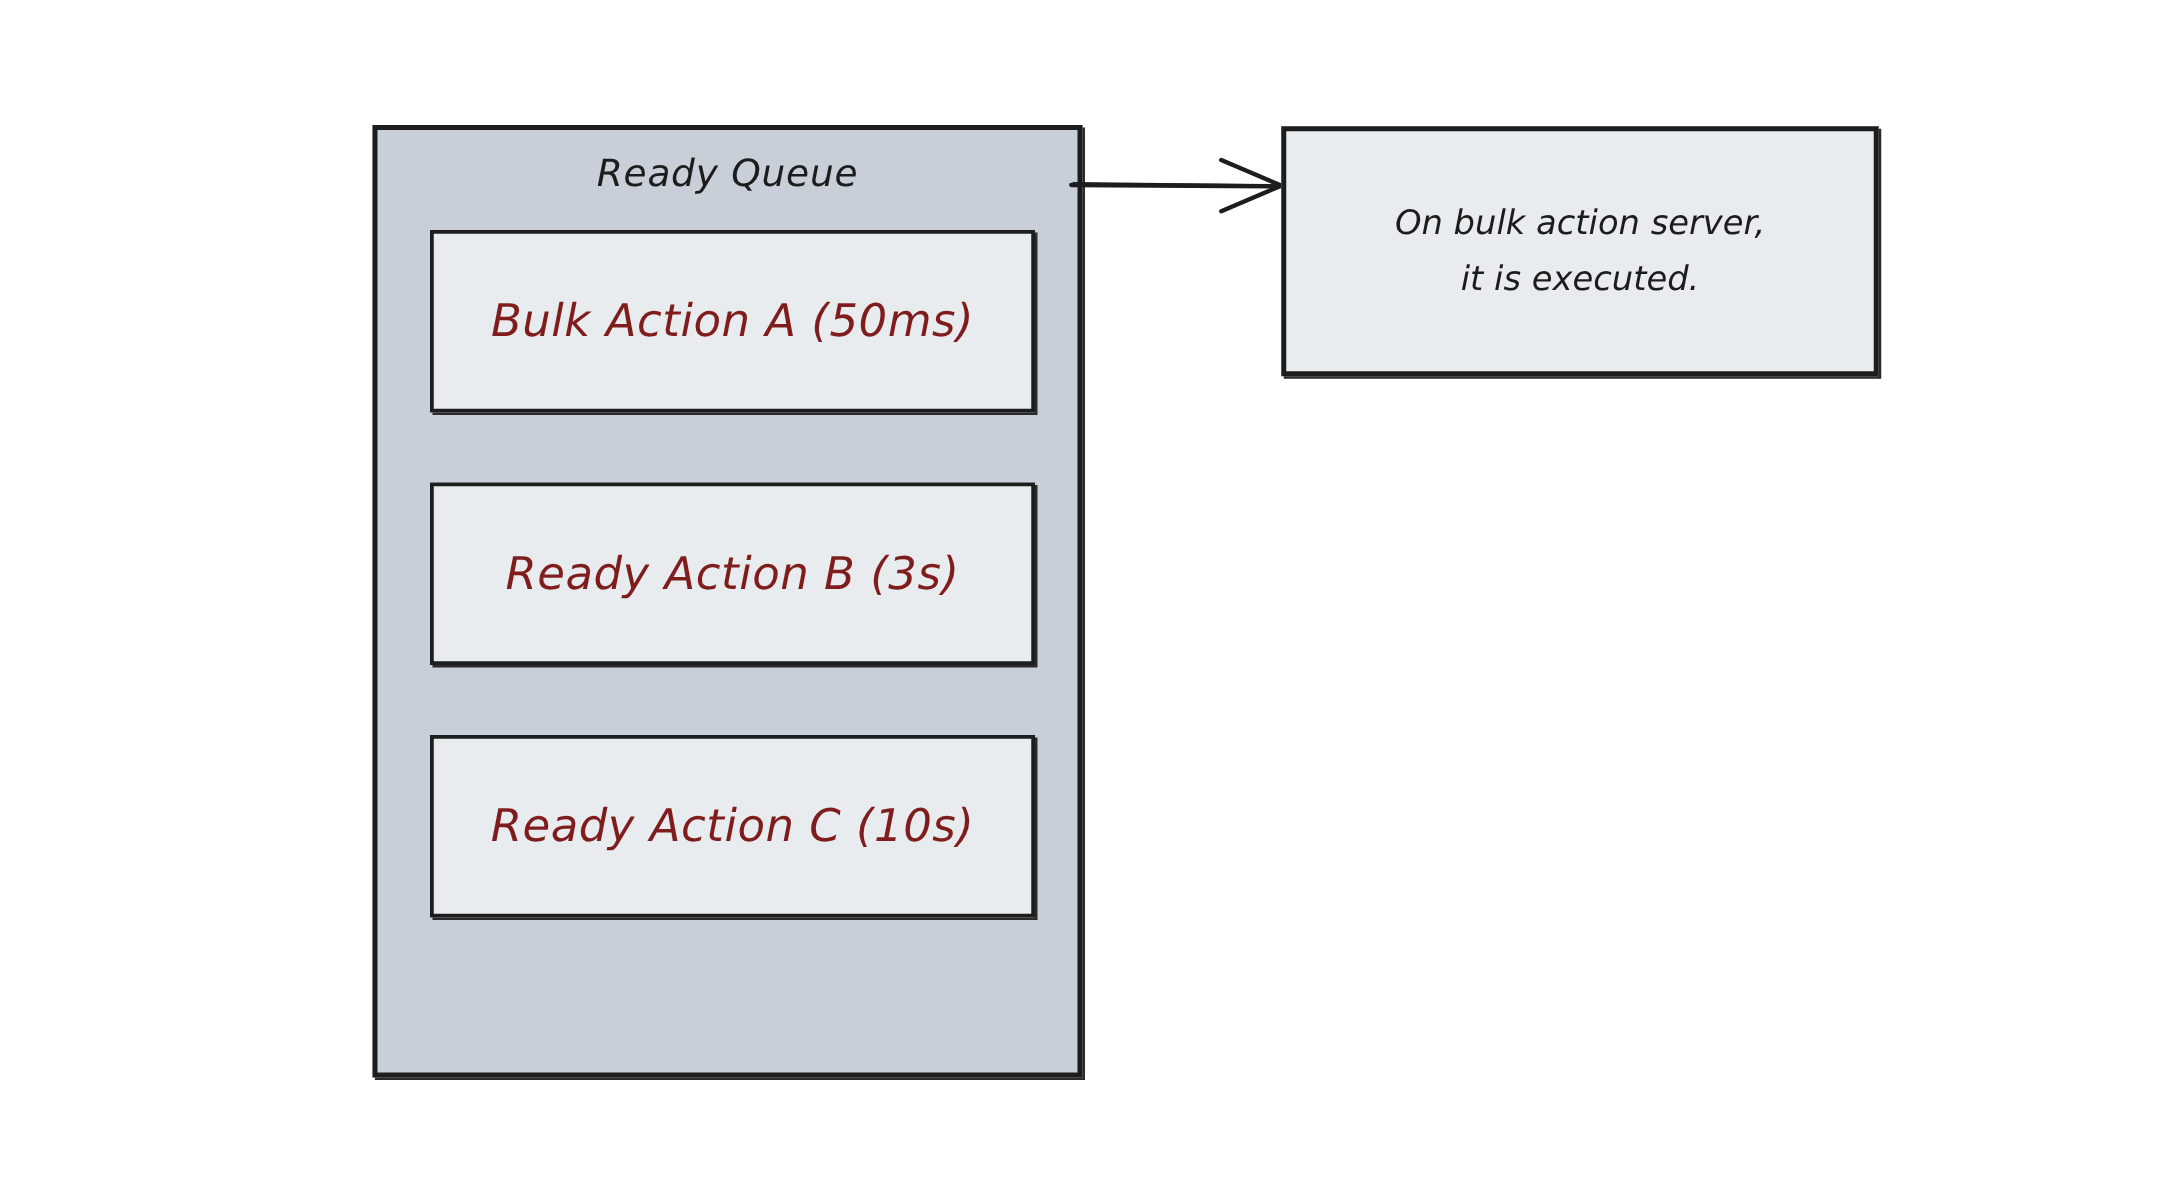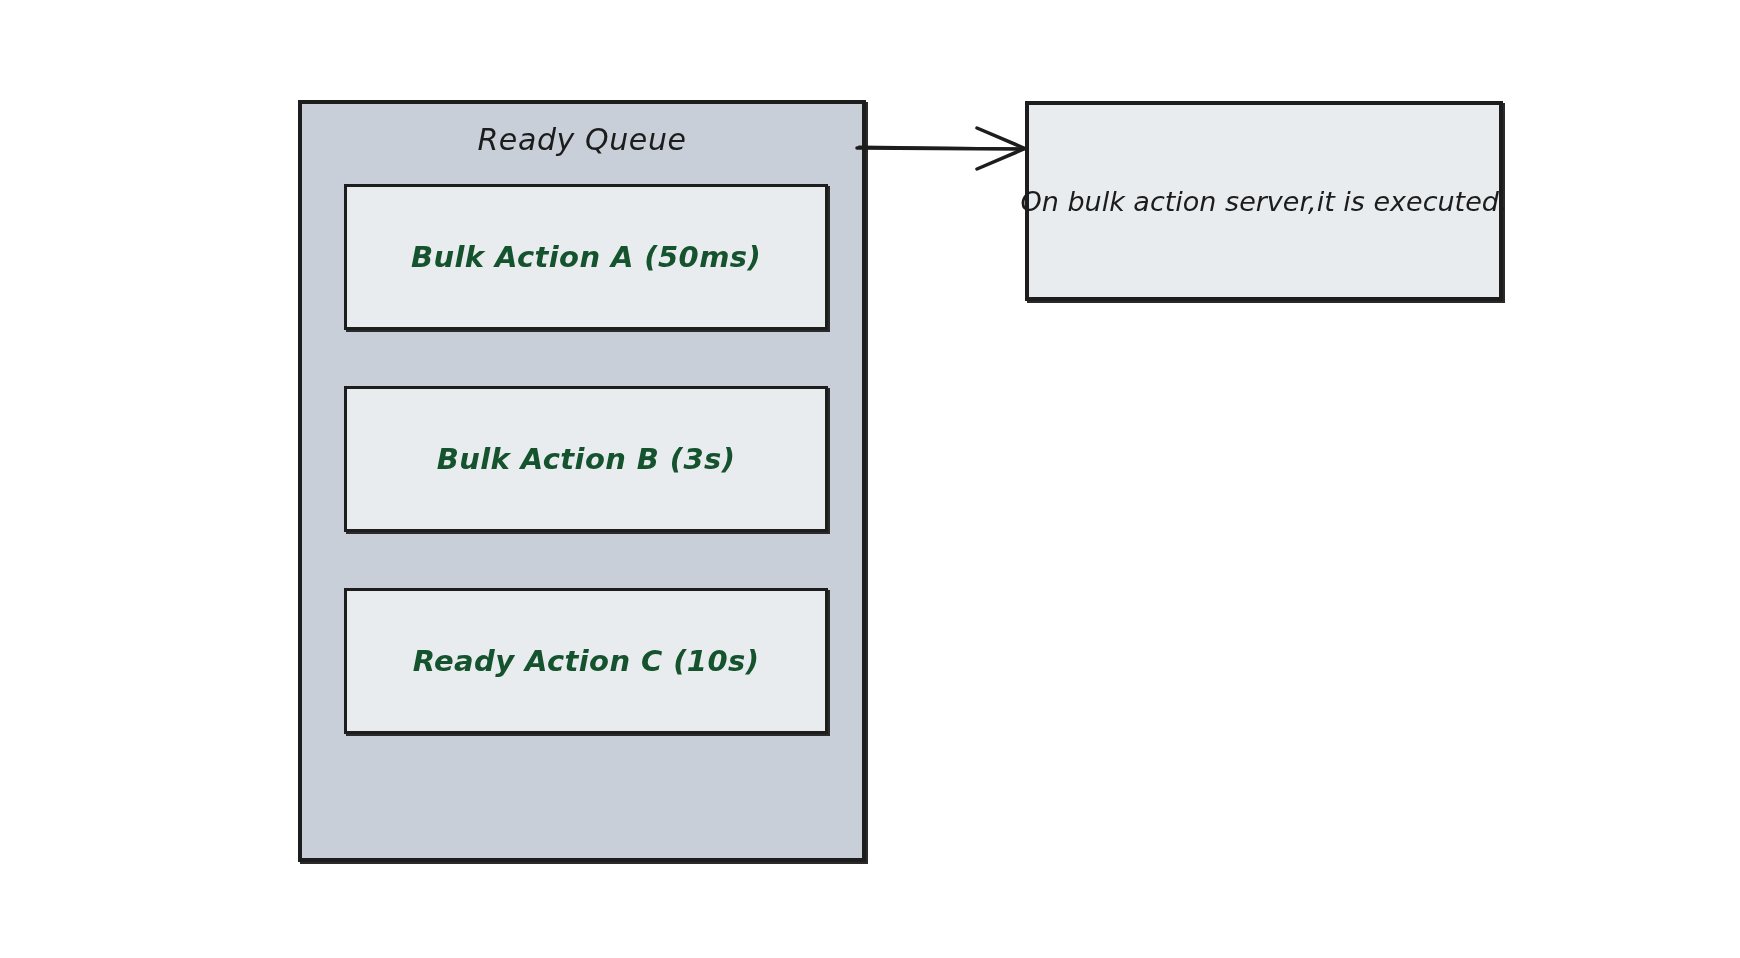--- a/index.html
+++ b/index.html
@@ -68,25 +68,25 @@
     box-sizing: border-box;
     box-shadow: 2px 2px 0 0 #2a2a2a;
     display: flex;
     align-items: center;
     justify-content: center;
   }
   .task-box:last-child { margin-bottom: 0; }
 
   .task-label {
     font-family: "DejaVu Sans", sans-serif;
-    font-size: 29px;
+    font-size: 36px;
     font-style: italic;
-    font-weight: 700;
+    font-weight: 400;
     letter-spacing: 0.4px;
-    color: #14532d;
+    color: #7f1d1d;
     white-space: nowrap;
   }
 
   
   .arrow-svg {
     position: absolute;
     left: 855px;
     top: 118px;
     width: 185px;
     height: 60px;
@@ -98,21 +98,21 @@
     position: absolute;
     left: 1025px;
     top: 101px;
     width: 478px;
     height: 200px;
     background: #e8ecef;
     border: 4px solid #1d1d1d;
     box-sizing: border-box;
     box-shadow: 2px 2px 0 0 #2a2a2a;
     display: flex;
-    flex-direction: row;
+    flex-direction: column;
     align-items: center;
     justify-content: center;
     padding: 6px 10px;
   }
 
   .note-line {
     font-family: "DejaVu Sans", sans-serif;
     font-size: 27px;
     font-style: italic;
     font-weight: 400;
@@ -128,21 +128,21 @@
 <div id="canvas">
 
   <div class="queue-panel">
     <div class="queue-title">Ready Queue</div>
 
     <div class="task-list">
       <div class="task-box">
         <span class="task-label">Bulk Action A (50ms)</span>
       </div>
       <div class="task-box">
-        <span class="task-label">Bulk Action B (3s)</span>
+        <span class="task-label">Ready Action B (3s)</span>
       </div>
       <div class="task-box">
         <span class="task-label">Ready Action C (10s)</span>
       </div>
     </div>
   </div>
 
   <svg class="arrow-svg" viewBox="0 0 185 60">
     <path d="M2 30 L168 31" stroke="#1d1d1d" stroke-width="3.5" fill="none" stroke-linecap="round"></path>
     <path d="M4 28.5 L166 30.5" stroke="#1d1d1d" stroke-width="2" fill="none" stroke-linecap="round"></path>

